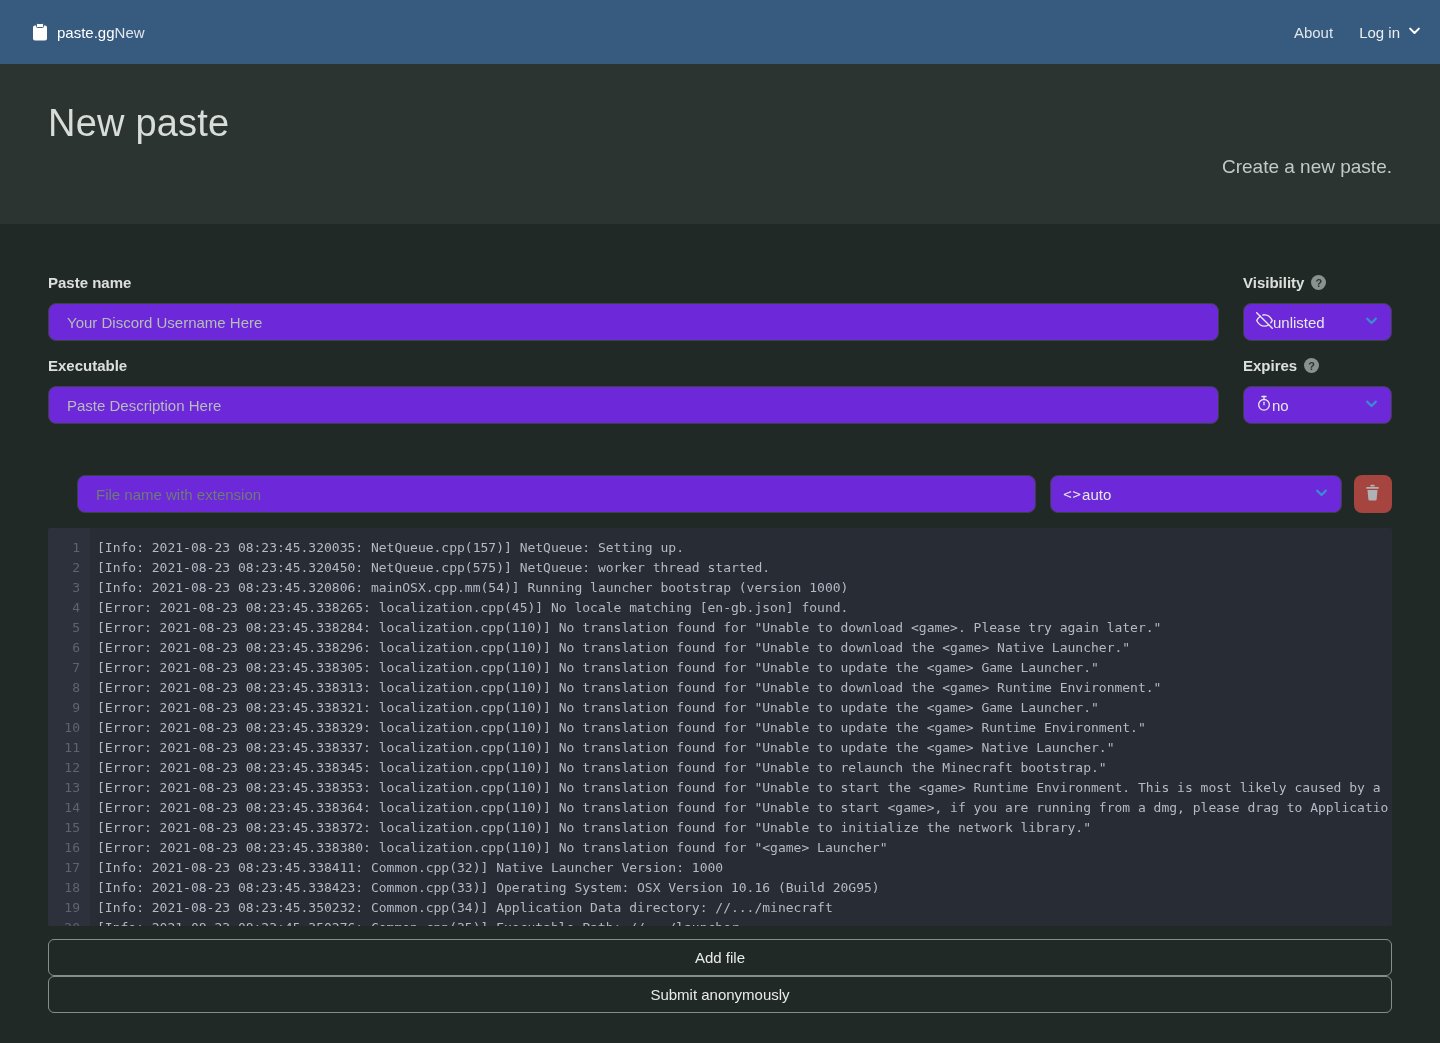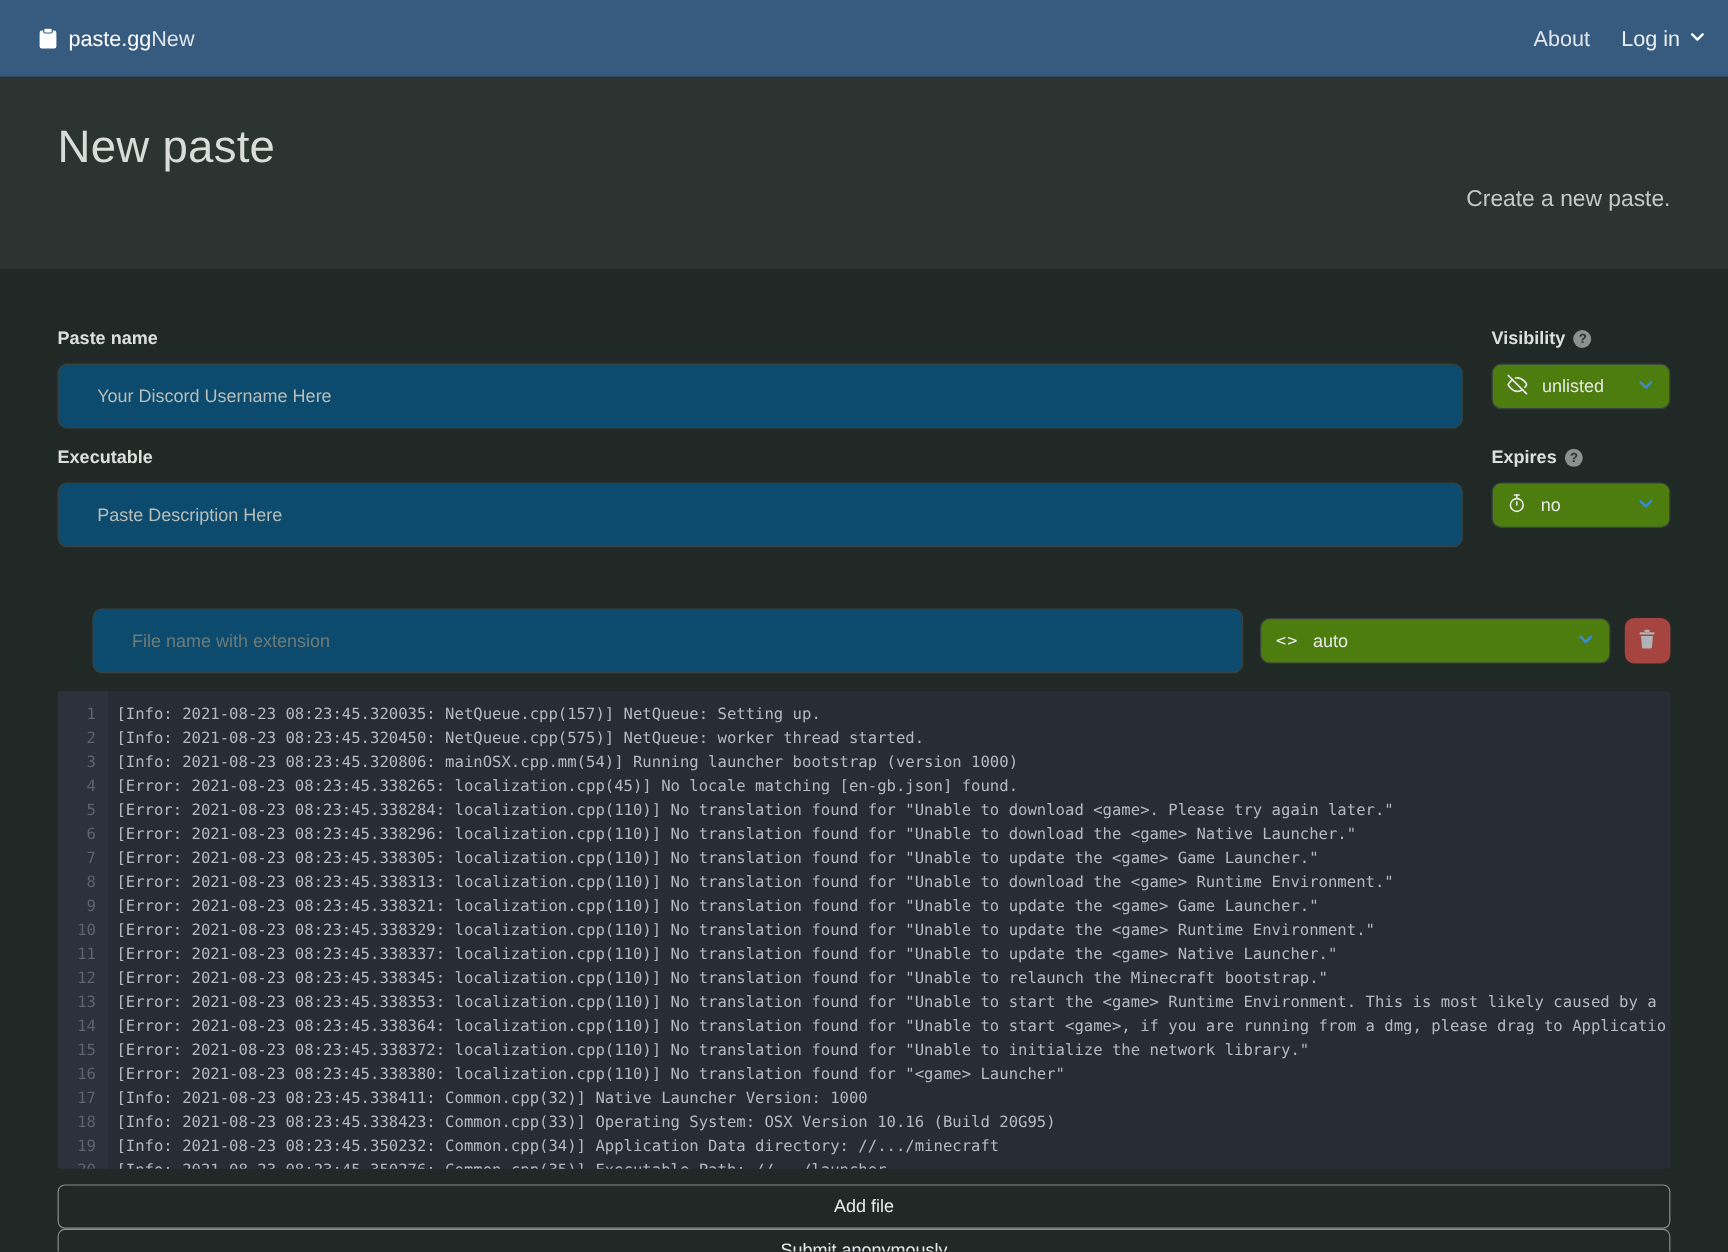--- a/index.html
+++ b/index.html
@@ -7,21 +7,21 @@
   body {
     font-family:"Liberation Sans", sans-serif;
     background:#212927;
     color:#dee1df;
   }
   
   .navbar {
     height:64px; background:#375a7f;
     display:flex; align-items:center;
     padding:0 18px 0 32px;
-    font-size:18px;
+    font-size:15px;
   }
   .brand { display:flex; align-items:center; gap:9px; color:#ffffff; cursor:pointer; }
   .brand svg { display:block; }
   .nav-link { color:rgba(255,255,255,0.85); cursor:pointer; }
   .nav-spacer { flex:1; }
   .nav-right { display:flex; align-items:center; }
   .nav-right .nav-link { margin-left:10px; }
   .nav-right .gap { width:26px; }
   .login-toggle { display:flex; align-items:center; gap:7px; cursor:pointer; color:rgba(255,255,255,0.9); }
   
@@ -30,38 +30,38 @@
   .page-subtitle { font-size:19px; font-weight:400; color:#c3c9c6; margin-top:11px;text-align:right; }
   
   .content { padding:0 48px; }
   .form-grid {
     margin-top:50px;
     display:grid; grid-template-columns:1fr 149px; column-gap:24px;
   }
   .field-label { font-size:15px; font-weight:700; color:#dce0dd; margin-bottom:12px; display:flex; align-items:center; gap:7px; }
   .row2 { margin-top:16px; }
   .text-input {
-    width:100%; height:54px;
-    background:#0c4a6e; border:1px solid #3a4340; border-radius:8px;
+    width:100%; height:38px;
+    background:#6d28d9; border:1px solid #3a4340; border-radius:8px;
     color:#b7bdb9; font-size:15px; font-family:"Liberation Sans", sans-serif;
-    padding:0 32px; outline:none;
+    padding:0 18px; outline:none;
   }
   .text-input::placeholder { color:#6e7b76; opacity:1; }
   .help-icon {
     width:15px; height:15px; border-radius:50%;
     background:#8a918e; color:#2b3431;
     font-size:11px; font-weight:700;
     display:inline-flex; align-items:center; justify-content:center;
     cursor:pointer;
   }
   .select-btn {
     height:38px; width:100%;
-    background:#4d7c0f; border:1px solid #3a4340; border-radius:8px;
+    background:#6d28d9; border:1px solid #3a4340; border-radius:8px;
     display:flex; align-items:center;
-    padding:0 12px; gap:12px;
+    padding:0 12px; 
     color:#e6e9e7; font-size:15px; cursor:pointer;
   }
   .select-btn .sel-label { flex:1; }
   
   .file-head { margin-top:51px; display:flex; align-items:center;margin-left:29px; }
   .file-name-input { width:981px; }
   .lang-select { width:298px; margin-left:14px; }
   .lang-select .code-glyph { font-family:"DejaVu Sans Mono", monospace; font-size:14px; letter-spacing:1px; color:#e6e9e7; }
   .delete-btn {
     width:39px; height:38px; margin-left:12px;

